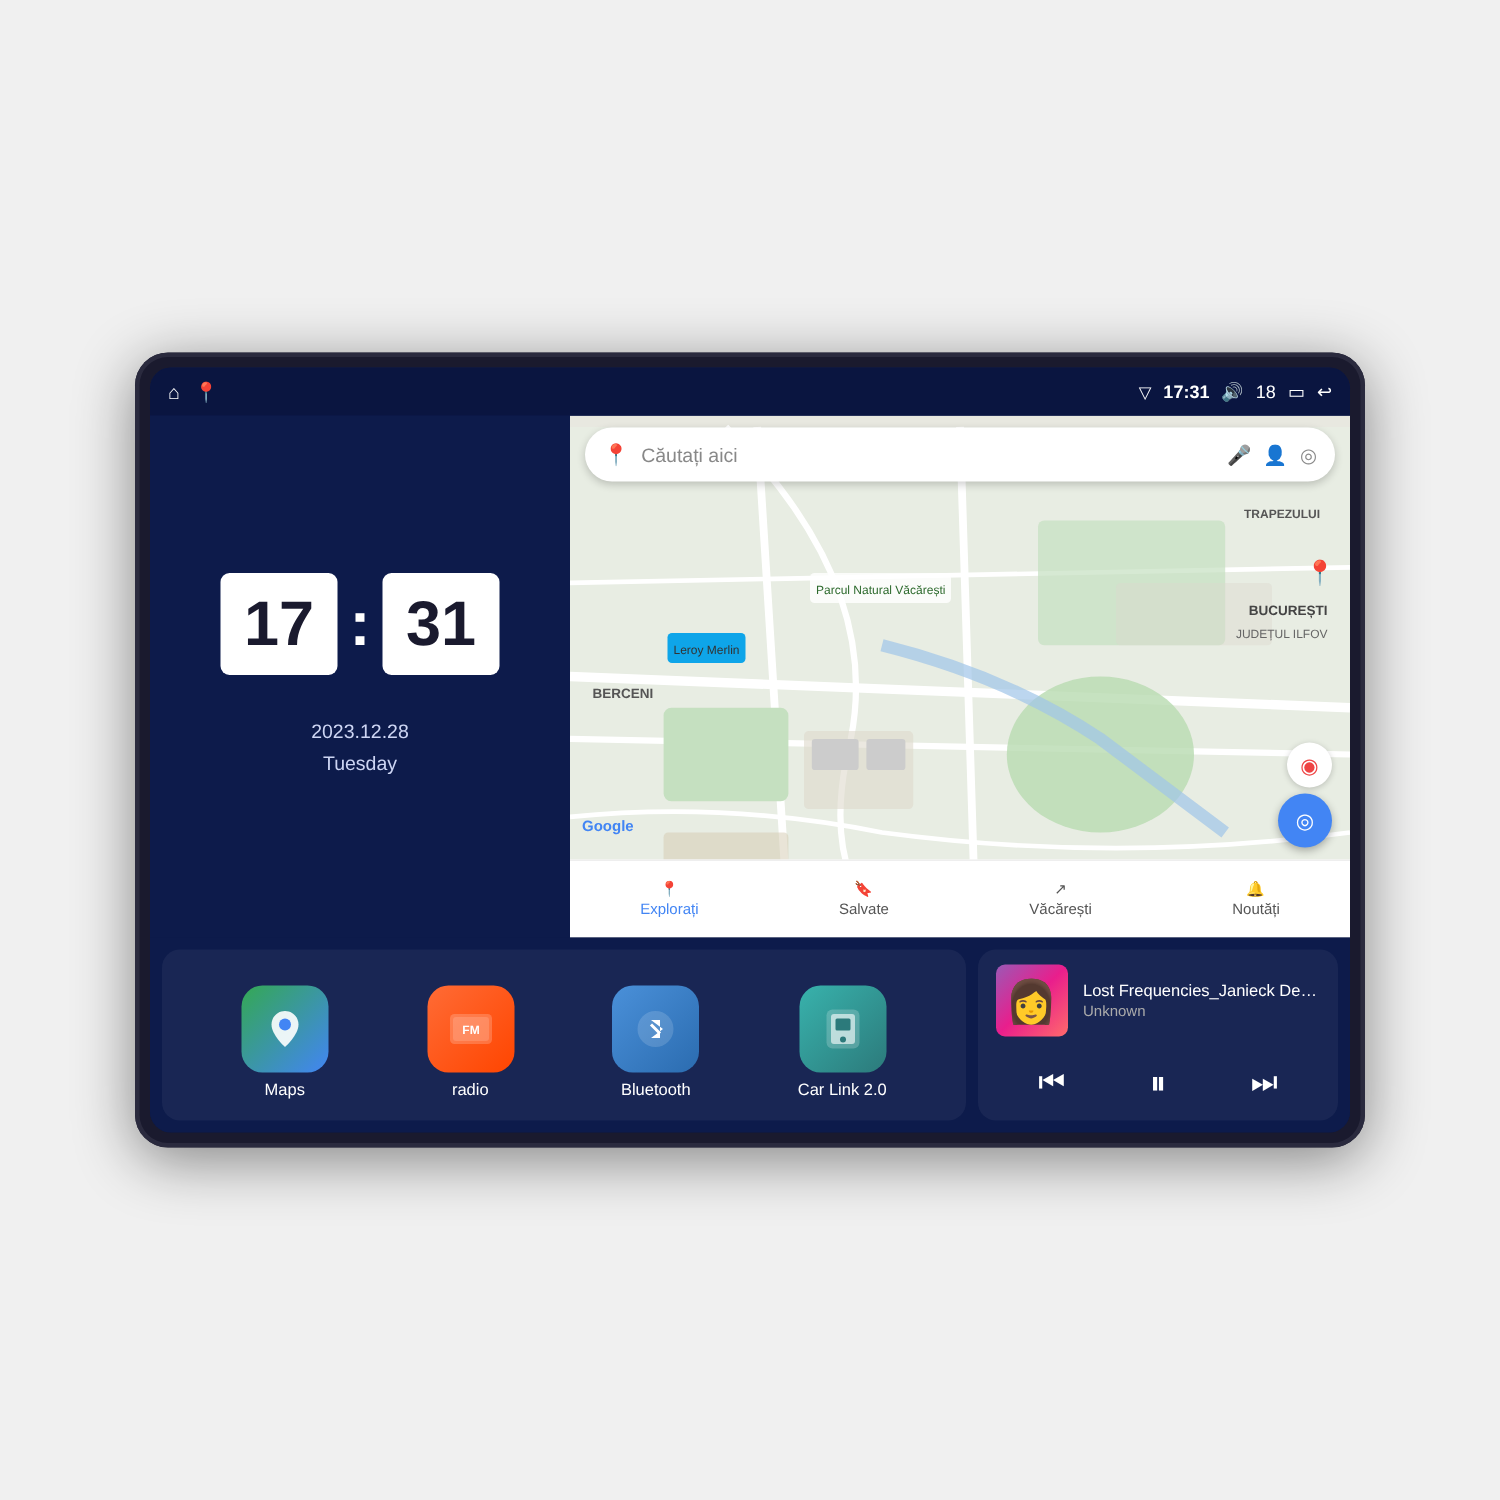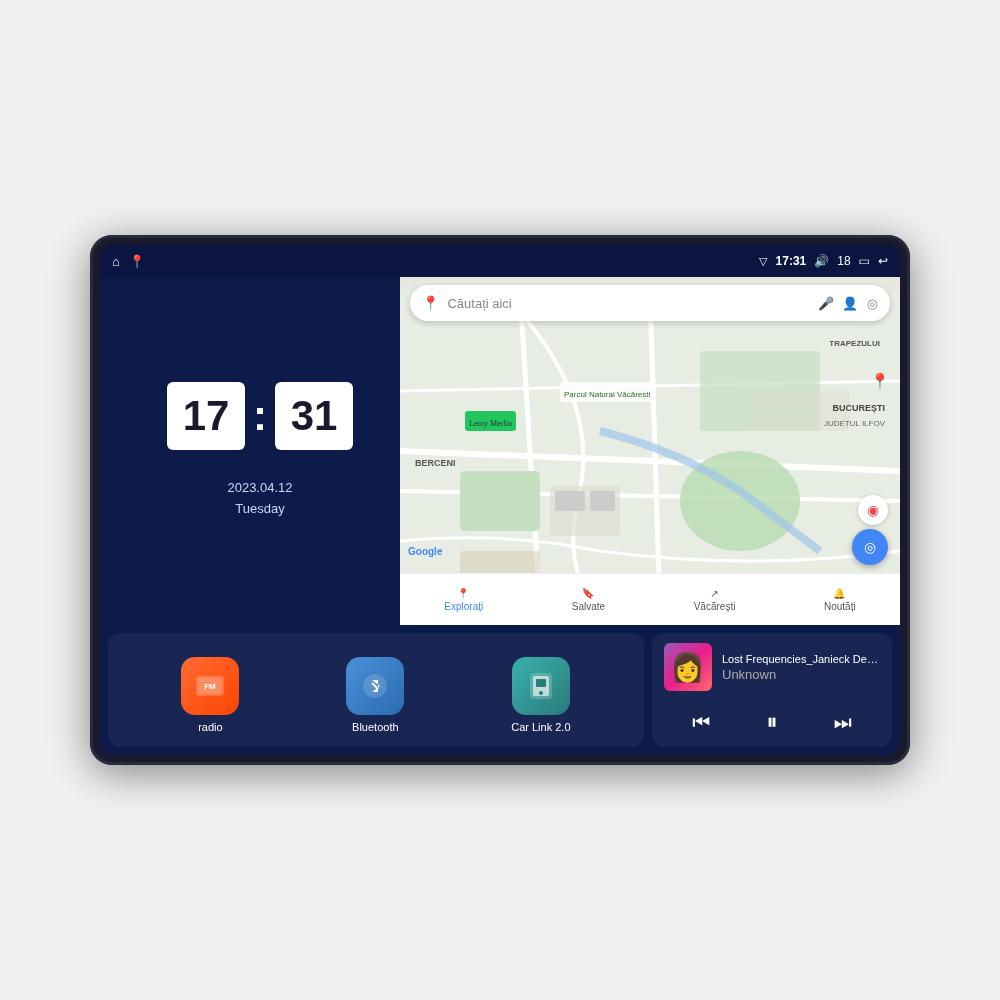--- a/index.html
+++ b/index.html
@@ -79,21 +79,20 @@
     .clock-widget {
       width: 280px;
       flex-shrink: 0;
       background: #0d1b4b;
       display: flex;
       flex-direction: column;
       align-items: center;
       justify-content: center;
       padding: 20px;
       gap: 28px;
-      margin-left: 20px;
     }
 
     .clock-display {
       display: flex;
       align-items: center;
       gap: 6px;
     }
 
     .clock-block {
       background: #fff;
@@ -326,21 +325,21 @@
     .music-title {
       color: #fff;
       font-size: 11px;
       white-space: nowrap;
       overflow: hidden;
       text-overflow: ellipsis;
     }
 
     .music-artist {
       color: #aaa;
-      font-size: 13px;
+      font-size: 10px;
       margin-top: 2px;
     }
 
     .music-controls {
       display: flex;
       align-items: center;
       justify-content: space-around;
       padding: 8px 16px 12px;
       gap: 8px;
     }
@@ -404,21 +403,21 @@
 
       <div class="top-section">
 
         <div class="clock-widget">
           <div class="clock-display">
             <div class="clock-block">17</div>
             <span class="clock-colon">:</span>
             <div class="clock-block">31</div>
           </div>
           <div class="date-display">
-            <div>2023.04.12</div>
+            <div>2023.12.28</div>
             <div>Tuesday</div>
           </div>
         </div>
 
         <div class="map-section">
 
           <svg class="map-svg" viewBox="0 0 500 320" xmlns="http://www.w3.org/2000/svg">
 
             <rect width="500" height="320" fill="#e8ede3"></rect>
 
@@ -459,21 +458,21 @@
           </div>
           <div style="position:absolute; top:120px; right:15px; z-index:5;">
             <span style="font-size:9px;color:#444;font-weight:bold;">BUCUREȘTI</span>
           </div>
           <div style="position:absolute; top:135px; right:15px; z-index:5;">
             <span style="font-size:8px;color:#666;">JUDEȚUL ILFOV</span>
           </div>
           <div style="position:absolute; top:175px; left:15px; z-index:5;">
             <span style="font-size:9px;color:#555;font-weight:bold;">BERCENI</span>
           </div>
-          <div style="position:absolute; top:134px; left:65px; z-index:5; background:#22c55e; border-radius:3px; padding:1px 4px;font-family:Liberation Serif, serif;">
+          <div style="position:absolute; top:145px; left:65px; z-index:5; background:#0ea5e9; border-radius:3px; padding:1px 4px;">
             <span style="font-size:8px;color:#333;">Leroy Merlin</span>
           </div>
           <div style="position:absolute; top:105px; left:160px; z-index:5; background:rgba(255,255,255,0.8); border-radius:3px; padding:1px 4px;">
             <span style="font-size:8px;color:#2d6a2d;">Parcul Natural Văcărești</span>
           </div>
 
           <div class="map-pin" style="top:95px; right:10px;">📍</div>
 
           <div class="google-logo">
             <span style="color:#4285f4;">Google</span>
@@ -505,20 +504,29 @@
               <span>Noutăți</span>
             </div>
           </div>
         </div>
       </div>
 
       <div class="bottom-section">
 
         <div class="app-grid">
 
+          <div class="app-item">
+            <div class="app-icon icon-maps">
+              <svg width="30" height="30" viewBox="0 0 30 30">
+                <path d="M15 3 C10 3 6 7 6 12 C6 19 15 27 15 27 C15 27 24 19 24 12 C24 7 20 3 15 3Z" fill="white" opacity="0.9"></path>
+                <circle cx="15" cy="12" r="4" fill="#4285f4"></circle>
+              </svg>
+            </div>
+            <span class="app-label">Maps</span>
+          </div>
 
           <div class="app-item">
             <div class="app-icon icon-radio">
               <svg width="32" height="32" viewBox="0 0 32 32">
                 <rect x="2" y="6" width="28" height="20" rx="3" fill="rgba(255,255,255,0.2)"></rect>
                 <rect x="4" y="8" width="24" height="16" rx="2" fill="rgba(255,255,255,0.15)"></rect>
                 <text x="16" y="19" text-anchor="middle" fill="white" font-size="8" font-weight="bold">FM</text>
               </svg>
             </div>
             <span class="app-label">radio</span>

